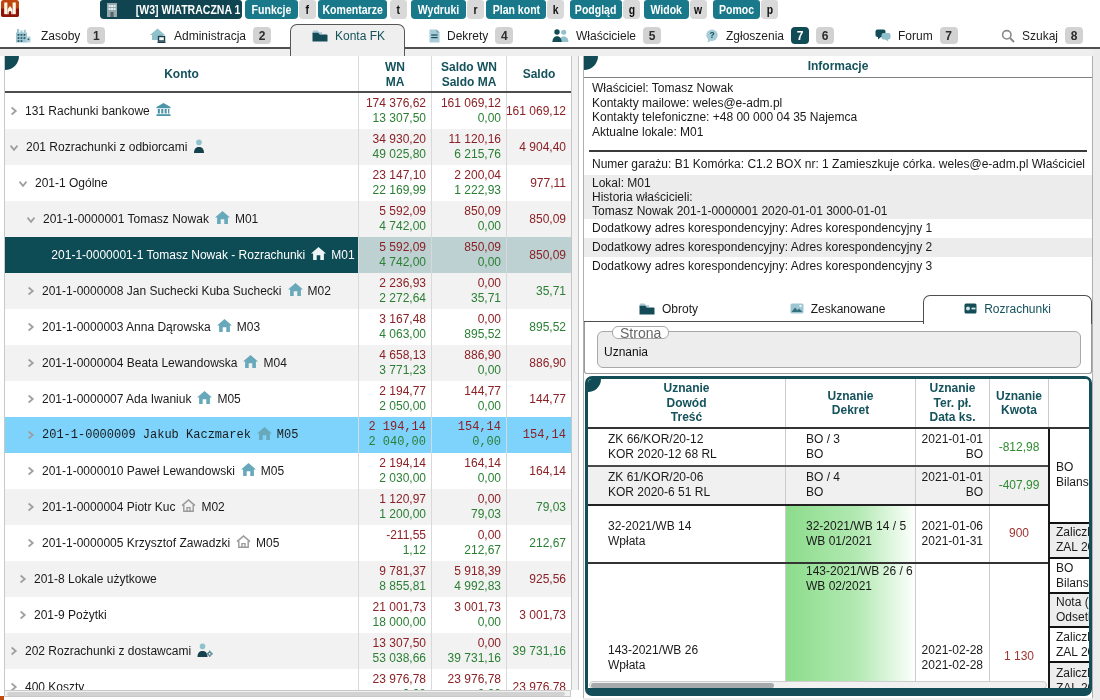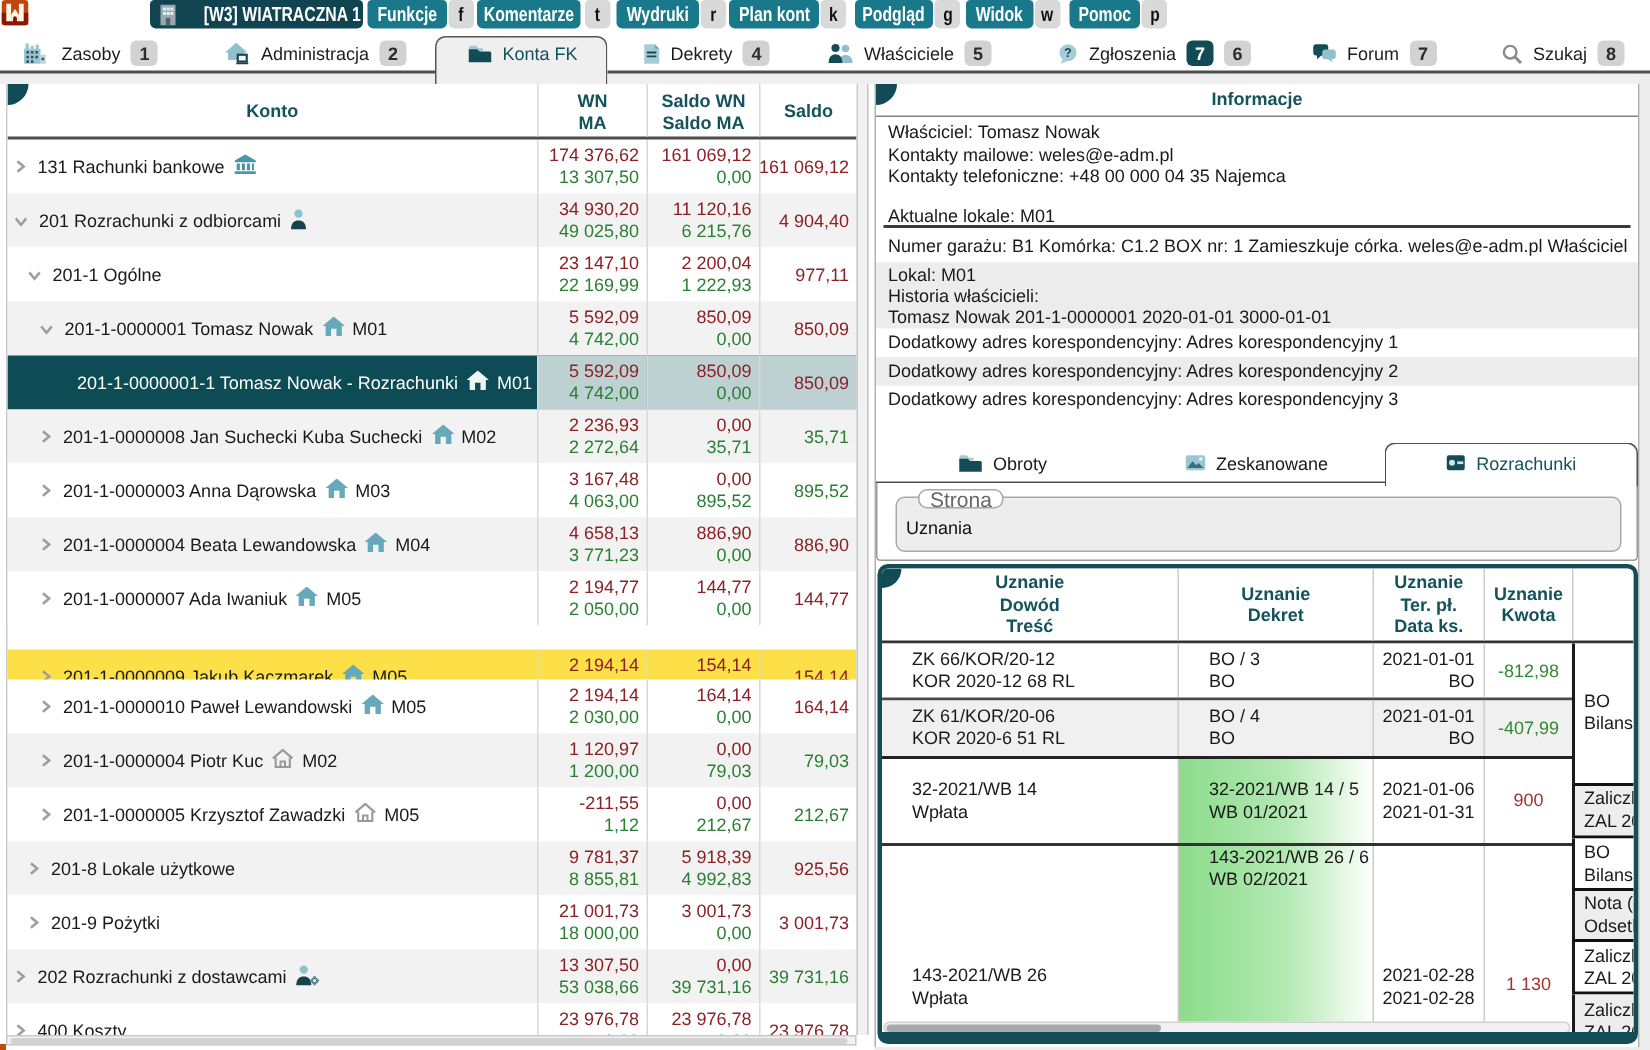--- a/index.html
+++ b/index.html
@@ -428,21 +428,21 @@
 <div class="c cb num2" style="left:353px;width:73px;">
         <span class="wn">2 194,77</span>
         <span class="ma">2 050,00</span>
       </div>
 <div class="c cb num2" style="left:426px;width:75px;">
         <span class="wn">144,77</span>
         <span class="ma">0,00</span>
       </div>
 <div class="c cb sal salr" style="left:501px;width:65px;">144,77</div>
 </div>
-<div class="lrow" style="top:377px;background:#fde047;">
+<div class="lrow" style="top:361px;background:#7dd3fc;font-family:Liberation Mono, monospace;">
 <div class="c tree" style="left:0;width:353px;padding-left:21px;">
         <svg class="chev" width="9" height="10" viewBox="0 0 9 10">
           <path d="M2.6 1.5 L6.8 5 L2.6 8.5" stroke="#9e9e9e" stroke-width="1.7" fill="none"></path>
         </svg>
         <span>201-1-0000009 Jakub Kaczmarek</span>
         <span class="tico"><svg width="15" height="13" viewBox="0 0 15 13" style="">
             <path d="M7.5 0 L15 6.4 H12.9 V13 H9.3 V8.2 H5.7 V13 H2.1 V6.4 H0 Z" fill="#67a9bb"></path>
           </svg></span>
         <span class="mlab">M05</span>
       </div>
@@ -609,21 +609,21 @@
     <div class="thumb"></div>
   </div>
 <div class="abs" id="redc"></div>
 <div class="abs" id="rpan">
 <div class="qc"></div>
 <div id="rhdr">Informacje</div>
 <div class="abs" style="left:0;top:25px;width:508px;">
 <div class="iline" style="height:14.6px;">Właściciel: Tomasz Nowak</div>
 <div class="iline" style="height:14.6px;">Kontakty mailowe: weles@e-adm.pl</div>
 <div class="iline" style="height:14.6px;">Kontakty telefoniczne: +48 00 000 04 35 Najemca</div>
-<div class="iline" style="height:14.6px;margin-top:12px;">Aktualne lokale: M01</div>
+<div class="iline" style="height:14.6px;">Aktualne lokale: M01</div>
 </div>
 <div class="abs" style="left:5px;top:93.5px;width:498px;height:2.5px;background:#3a3a3a;"></div>
 <div class="abs iline" style="left:0;top:97px;width:508px;height:21px;">Numer garażu: B1 Komórka: C1.2 BOX nr: 1 Zamieszkuje córka. weles@e-adm.pl Właściciel</div>
 <div class="abs igray" style="left:0;top:118.5px;width:508px;height:44px;padding-top:1px;">
       <div class="iline" style="height:14.3px;">Lokal: M01</div>
       <div class="iline" style="height:14.3px;">Historia właścicieli:</div>
       <div class="iline" style="height:14.3px;">Tomasz Nowak 201-1-0000001 2020-01-01 3000-01-01</div>
     </div>
 <div class="abs iline" style="left:0;top:162.5px;width:508px;height:19px;">Dodatkowy adres korespondencyjny: Adres korespondencyjny 1</div>
 <div class="abs iline igray" style="left:0;top:181.5px;width:508px;height:19px;">Dodatkowy adres korespondencyjny: Adres korespondencyjny 2</div>

